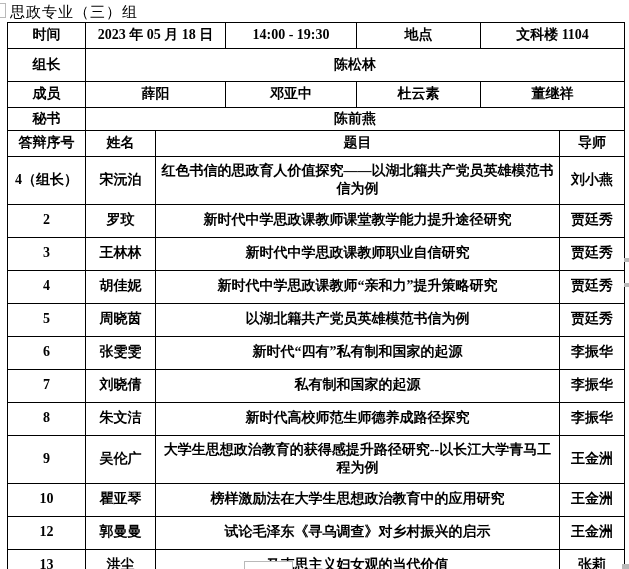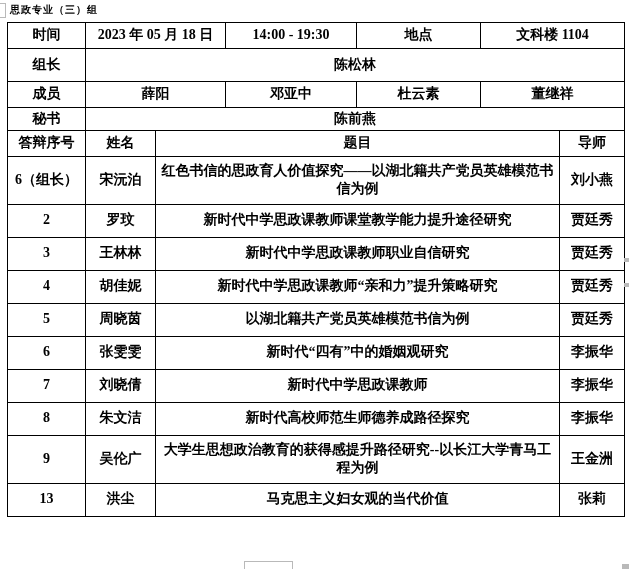--- a/index.html
+++ b/index.html
@@ -13,21 +13,21 @@
   body {
     background: var(--background);
     font-family: "Liberation Serif", "DejaVu Serif", serif;
     color: var(--text);
     overflow: hidden;
   }
   .page { position: relative; width: 629px; height: 569px; background: var(--background); }
 
   .doc-title {
     position: absolute; left: 10px; top: 3px;
-    font-size: 10px; font-weight: bold; letter-spacing: 1px;
+    font-size: 15px; font-weight: normal; letter-spacing: 1px;
     white-space: nowrap;
   }
 
   .tables { position: absolute; left: 7px; top: 22px; width: 617px; }
   table { border-collapse: collapse; table-layout: fixed; width: 617px; }
   table.main { margin-top: -1.5px; }
   td, th {
     border: 1.5px solid var(--border);
     font-size: 14px; font-weight: bold;
     text-align: center; vertical-align: middle;
@@ -121,21 +121,21 @@
       <thead>
         <tr class="h26">
           <td>答辩序号</td>
           <td>姓名</td>
           <td>题目</td>
           <td>导师</td>
         </tr>
       </thead>
       <tbody>
           <tr class="tall">
-            <td>6（组长）</td>
+            <td>4（组长）</td>
             <td>宋沅泊</td>
             <td>红色书信的思政育人价值探究——以湖北籍共产党员英雄模范书信为例</td>
             <td>刘小燕</td>
           </tr>
           <tr class="h25">
             <td>2</td>
             <td>罗玟</td>
             <td>新时代中学思政课教师课堂教学能力提升途径研究</td>
             <td>贾廷秀</td>
           </tr>
@@ -153,42 +153,54 @@
           </tr>
           <tr class="h25">
             <td>5</td>
             <td>周晓茵</td>
             <td>以湖北籍共产党员英雄模范书信为例</td>
             <td>贾廷秀</td>
           </tr>
           <tr class="h25">
             <td>6</td>
             <td>张雯雯</td>
-            <td>新时代“四有”中的婚姻观研究</td>
+            <td>新时代“四有”私有制和国家的起源</td>
             <td>李振华</td>
           </tr>
           <tr class="h25">
             <td>7</td>
             <td>刘晓倩</td>
-            <td>新时代中学思政课教师</td>
+            <td>私有制和国家的起源</td>
             <td>李振华</td>
           </tr>
           <tr class="h25">
             <td>8</td>
             <td>朱文洁</td>
             <td>新时代高校师范生师德养成路径探究</td>
             <td>李振华</td>
           </tr>
           <tr class="tall">
             <td>9</td>
             <td>吴伦广</td>
             <td>大学生思想政治教育的获得感提升路径研究--以长江大学青马工程为例</td>
             <td>王金洲</td>
           </tr>
           <tr class="h25">
+            <td>10</td>
+            <td>瞿亚琴</td>
+            <td>榜样激励法在大学生思想政治教育中的应用研究</td>
+            <td>王金洲</td>
+          </tr>
+          <tr class="h25">
+            <td>12</td>
+            <td>郭曼曼</td>
+            <td>试论毛泽东《寻乌调查》对乡村振兴的启示</td>
+            <td>王金洲</td>
+          </tr>
+          <tr class="h25">
             <td>13</td>
             <td>洪尘</td>
             <td>马克思主义妇女观的当代价值</td>
             <td>张莉</td>
           </tr>
         </tbody>
     </table>
 
   </div>
 

